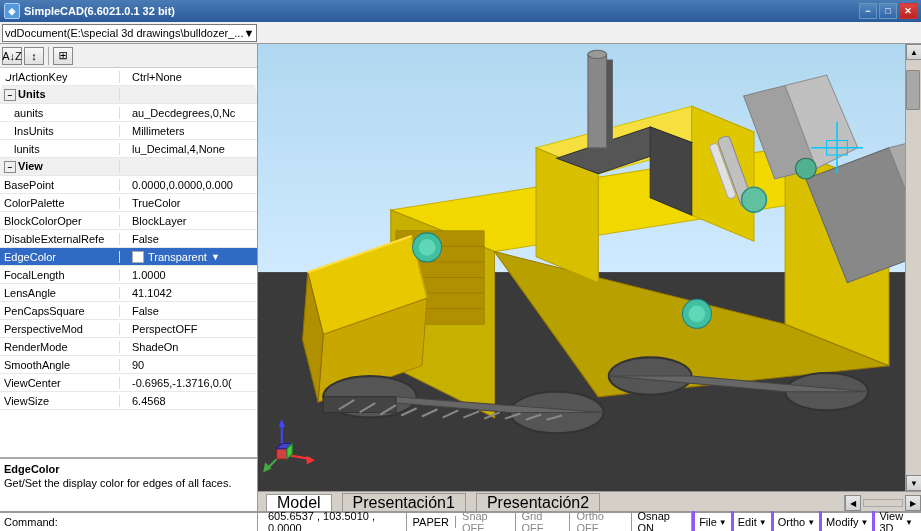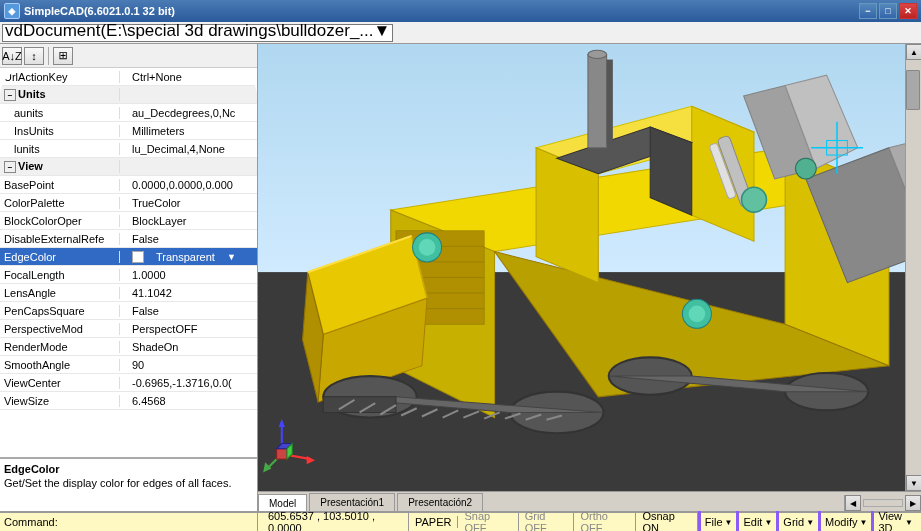--- a/index.html
+++ b/index.html
@@ -36,25 +36,25 @@
       background: #f0f0f0;
       border-bottom: 1px solid #999;
       display: flex;
       align-items: center;
       padding: 1px 2px;
     }
     .doc-dropdown {
       height: 18px;
       border: 1px solid #777;
       background: white;
-      font-size: 17px;
+      font-size: 11px;
       padding: 0 2px;
       min-width: 200px;
       display: flex;
-      align-items: flex-end;
+      align-items: center;
       justify-content: space-between;
     }
 
     
     .content-row {
       display: flex;
       flex: 1;
       overflow: hidden;
     }
 
@@ -166,25 +166,26 @@
       display: flex;
       align-items: flex-end;
       border-top: 1px solid #999;
     }
     .tab-item {
       height: 18px;
       padding: 4px 10px;
       border: 1px solid #999;
       border-bottom: none;
       background: #d4d0c8;
-      font-size: 10px;
+      font-size: 16px;
       cursor: pointer;
       display: flex;
       align-items: center;
       margin-right: 2px;
+      margin-left: 8px;
     }
     .tab-item.active {
       background: white;
       border-bottom: 1px solid white;
       margin-bottom: -1px;
       z-index: 1;
     }
 
     
     .viewport-scrollbar {
@@ -193,21 +194,21 @@
       right: 0;
       width: 16px;
       height: calc(100% - 20px);
       background: #d4d0c8;
       border-left: 1px solid #999;
     }
 
     
     .status-bar {
       height: 20px;
-      background: #fef9c3;
+      background: #ffffff;
       border-top: 2px solid #999;
       display: flex;
       align-items: center;
       font-size: 11px;
     }
     .status-command {
       width: 258px;
       padding: 0 4px;
       border-right: 1px solid #999;
       height: 100%;
@@ -333,21 +334,21 @@
           <div class="prop-key">BlockColorOper</div>
           <div class="prop-val">BlockLayer</div>
         </div>
         <div class="prop-row">
           <div class="prop-key">DisableExternalRefe</div>
           <div class="prop-val">False</div>
         </div>
 
         <div class="prop-row selected">
           <div class="prop-key">EdgeColor</div>
-          <div class="prop-val" style="display:flex;align-items:center;gap:12px;">
+          <div class="prop-val" style="display:flex;align-items:center;gap:4px;">
             <span style="display:inline-block;width:12px;height:12px;background:white;border:1px solid #aaa;"></span>
             <span>Transparent</span>
             <span style="font-size:9px;">▼</span>
           </div>
         </div>
         <div class="prop-row">
           <div class="prop-key">FocalLength</div>
           <div class="prop-val">1.0000</div>
         </div>
         <div class="prop-row">
@@ -562,21 +563,21 @@
       <div class="status-menus">
         <div class="status-menu">
           <span>File</span>
           <span class="dropdown-arrow">▼</span>
         </div>
         <div class="status-menu">
           <span>Edit</span>
           <span class="dropdown-arrow">▼</span>
         </div>
         <div class="status-menu">
-          <span>Grid</span>
+          <span>Ortho</span>
           <span class="dropdown-arrow">▼</span>
         </div>
         <div class="status-menu">
           <span>Modify</span>
           <span class="dropdown-arrow">▼</span>
         </div>
         <div class="status-menu">
           <span>View 3D</span>
           <span class="dropdown-arrow">▼</span>
         </div>

